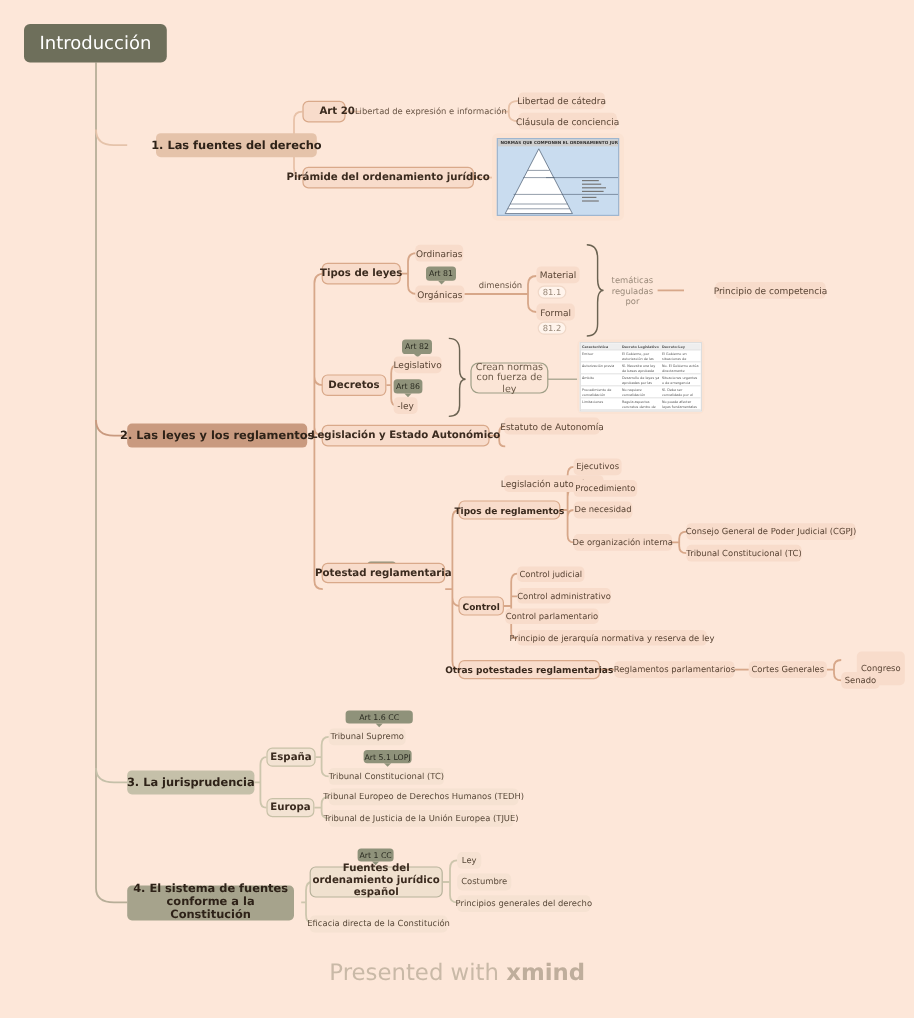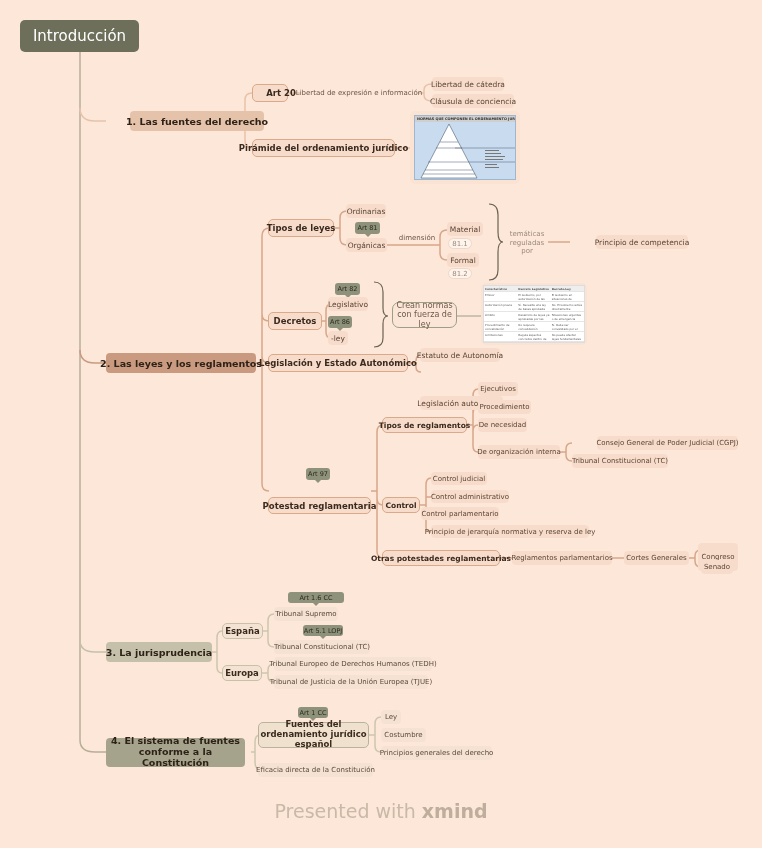--- a/index.html
+++ b/index.html
@@ -175,40 +175,40 @@
         <span>Medidas urgentes frente a una crisis económica, sanitaria</span>
       </div>
     </div>
 </div>
 
 <div class="n sub" style="left:268px;top:354px;width:140px;height:18px;">Legislación y Estado Autonómico</div>
 <div class="n leaf" style="left:420px;top:348px;width:80px;height:14px;">Estatuto de Autonomía</div>
 <div class="n leaf" style="left:420px;top:366px;width:83px;height:14px;margin-top:30px;">Legislación autonómica</div>
 
 <div class="n tag" style="left:306px;top:468px;width:24px;height:12px;">Art 97</div>
-<div class="n sub" style="left:268px;top:497px;width:103px;height:17px;">Potestad reglamentaria</div>
+<div class="n sub" style="left:268px;top:469px;width:103px;height:17px;">Potestad reglamentaria</div>
 
 <div class="n sub" style="left:382px;top:417px;width:85px;height:16px;font-size:7.5px;">Tipos de reglamentos</div>
 <div class="n leaf" style="left:478px;top:382px;width:40px;height:14px;font-size:7px;">Ejecutivos</div>
 <div class="n leaf" style="left:478px;top:400px;width:53px;height:14px;font-size:7px;">Procedimiento</div>
 <div class="n leaf" style="left:478px;top:418px;width:49px;height:14px;font-size:7px;">De necesidad</div>
 <div class="n leaf" style="left:478px;top:445px;width:82px;height:14px;font-size:7px;">De organización interna</div>
-<div class="n leaf" style="left:572px;top:436px;width:141px;height:14px;font-size:7px;margin-left:25px;">Consejo General de Poder Judicial (CGPJ)</div>
+<div class="n leaf" style="left:572px;top:436px;width:141px;height:14px;font-size:7px;">Consejo General de Poder Judicial (CGPJ)</div>
 <div class="n leaf" style="left:572px;top:454px;width:96px;height:14px;font-size:7px;">Tribunal Constitucional (TC)</div>
 
 <div class="n sub" style="left:382px;top:497px;width:38px;height:16px;font-size:7.5px;">Control</div>
 <div class="n leaf" style="left:431px;top:472px;width:56px;height:13px;font-size:7px;">Control judicial</div>
 <div class="n leaf" style="left:431px;top:490px;width:78px;height:13px;font-size:7px;">Control administrativo</div>
 <div class="n leaf" style="left:421px;top:507px;width:78px;height:13px;font-size:7px;">Control parlamentario</div>
 <div class="n leaf" style="left:431px;top:525px;width:158px;height:13px;font-size:7px;">Principio de jerarquía normativa y reserva de ley</div>
 
 <div class="n sub" style="left:382px;top:550px;width:118px;height:16px;font-size:7.5px;">Otras potestades reglamentarias</div>
 <div class="n leaf" style="left:512px;top:551px;width:100px;height:14px;font-size:7px;">Reglamentos parlamentarios</div>
 <div class="n leaf" style="left:624px;top:551px;width:65px;height:14px;font-size:7px;">Cortes Generales</div>
-<div class="n leaf" style="left:698px;top:543px;width:40px;height:28px;font-size:7px;">Congreso</div>
+<div class="n leaf" style="left:714px;top:543px;width:40px;height:28px;font-size:7px;">Congreso</div>
 <div class="n leaf" style="left:701px;top:560px;width:32px;height:14px;font-size:7px;">Senado</div>
 
 <div class="n main3" style="left:106px;top:642px;width:106px;height:20px;">3. La jurisprudencia</div>
 <div class="n sub3" style="left:222px;top:623px;width:41px;height:16px;">España</div>
 <div class="n tag" style="left:288px;top:592px;width:56px;height:11px;">Art 1.6 CC</div>
 <div class="n leaf3" style="left:274px;top:607px;width:64px;height:14px;">Tribunal Supremo</div>
 <div class="n tag" style="left:303px;top:625px;width:40px;height:11px;">Art 5.1 LOPJ</div>
 <div class="n leaf3" style="left:274px;top:640px;width:96px;height:14px;">Tribunal Constitucional (TC)</div>
 <div class="n sub3" style="left:222px;top:665px;width:40px;height:16px;">Europa</div>
 <div class="n leaf3" style="left:274px;top:657px;width:158px;height:14px;">Tribunal Europeo de Derechos Humanos (TEDH)</div>

